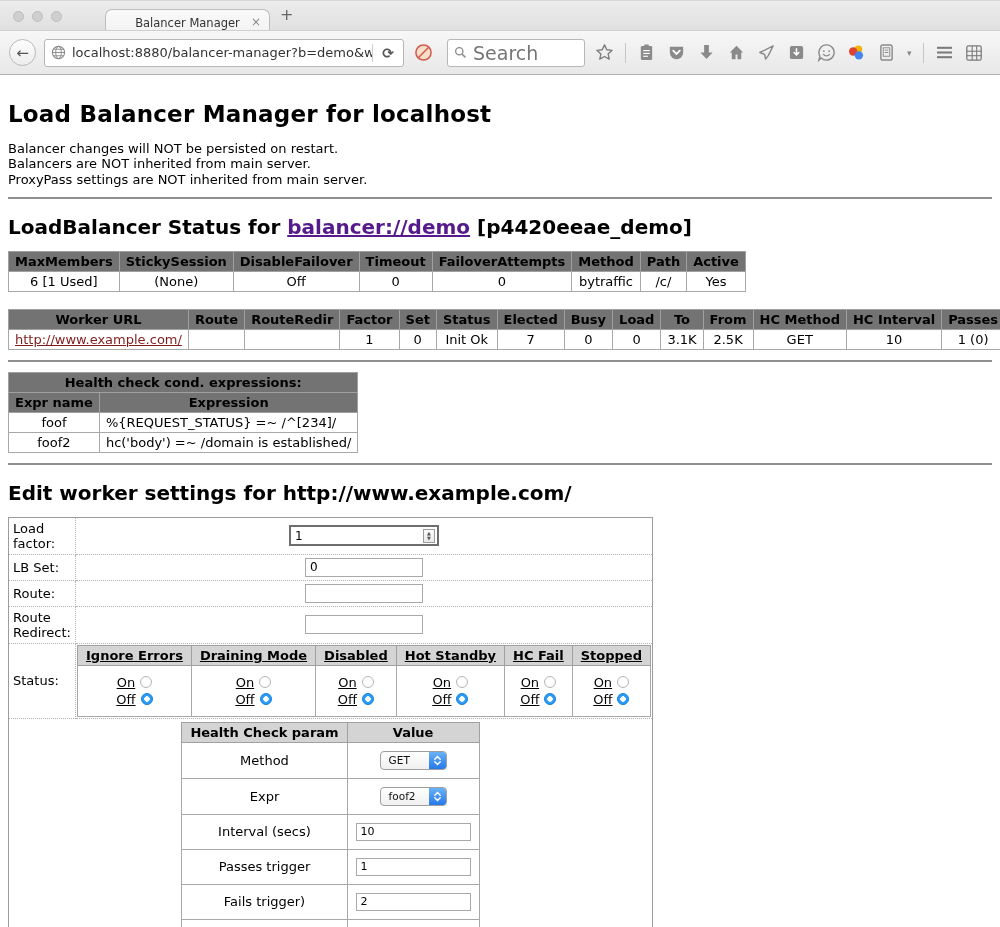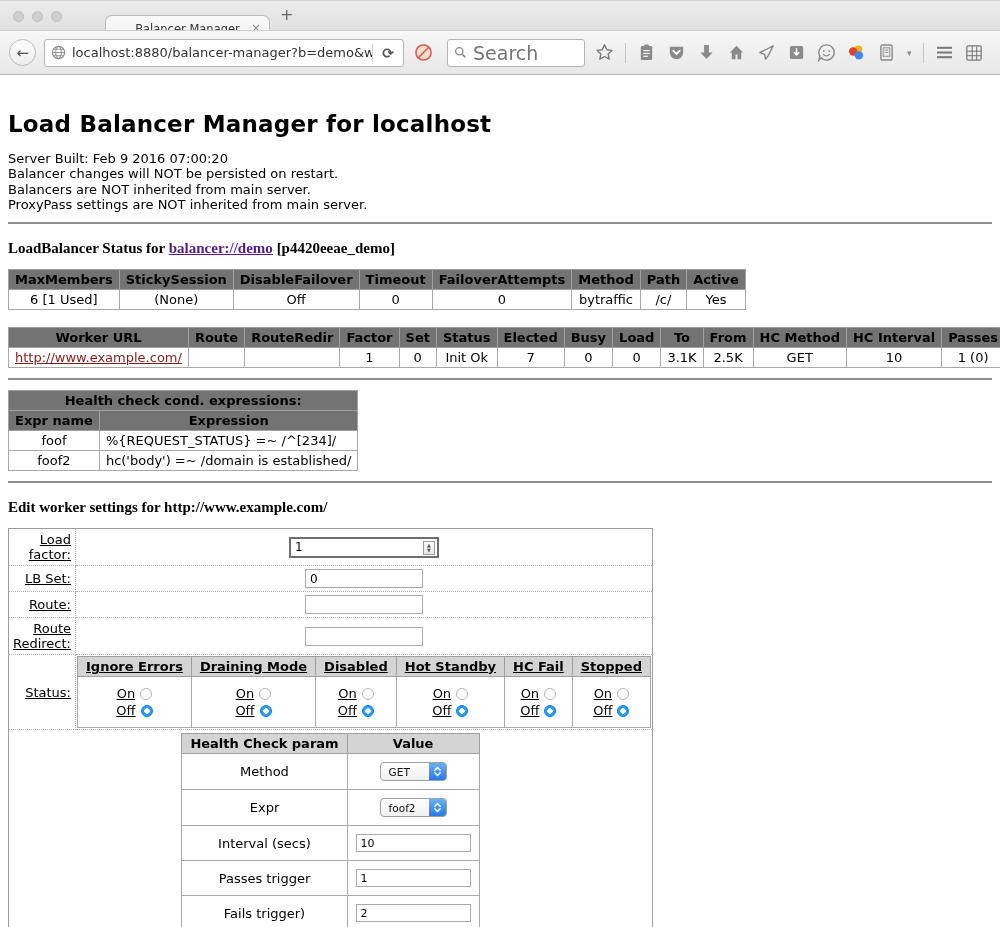--- a/index.html
+++ b/index.html
@@ -4,21 +4,21 @@
 <style>
   * { box-sizing: border-box; margin: 0; padding: 0; }
   html,body { width:1000px; height:927px; background:#fff; font-family:"DejaVu Sans","Liberation Sans",sans-serif; }
 
   
   .chrome { position:relative; width:1000px; height:75px; user-select:none; }
   .tabbar { position:absolute; top:0; left:0; right:0; height:30px;
             background:linear-gradient(#ececec,#e0e0e0); border-top:1px solid #d6d6d6; }
   .traffic { position:absolute; top:10px; left:13px; display:flex; gap:8px; }
   .tl-dot { width:11px; height:11px; border-radius:50%; background:#cfcfcf; border:1px solid #bdbdbd; }
-  .tab { position:absolute; top:14px; left:105px; width:165px; height:27px;
+  .tab { position:absolute; top:8px; left:105px; width:165px; height:27px;
          background:linear-gradient(#f9f9f9,#f2f2f2); border:1px solid #bdbdbd; border-bottom:none;
          border-radius:7px 7px 0 0; display:flex; align-items:center; justify-content:center; }
   .tab-title { font-size:11.5px; color:#333; }
   .tab-close { position:absolute; right:8px; top:5px; font-size:12px; color:#888; cursor:default; }
   .newtab { position:absolute; top:4px; left:280px; font-size:16px; color:#666; }
   .navbar { position:absolute; top:30px; left:0; right:0; height:45px;
             background:linear-gradient(#f7f7f7,#e8e8e8); border-top:1px solid #cfcfcf; border-bottom:1px solid #b4b4b4;
             display:flex; align-items:center; }
   .back-btn { width:27px; height:27px; border-radius:50%; border:1px solid #b9b9b9;
               background:linear-gradient(#fdfdfd,#ededed); margin-left:9px;
@@ -33,37 +33,37 @@
   .searchbox { display:flex; align-items:center; height:28px; width:138px; margin-left:14px;
                background:#fff; border:1px solid #b6b6b6; border-radius:3px; }
   .search-input { border:none; outline:none; flex:1; font-size:19px; color:#777; background:transparent; font-family:"DejaVu Sans",sans-serif; }
   .icon-row { display:flex; align-items:center; margin-left:10px; gap:11px; }
   .ticon { width:19px; height:19px; display:flex; align-items:center; justify-content:center; }
   .vsep { width:1px; height:20px; background:#c6c6c6; }
   .caret { font-size:9px; color:#888; }
 
   
   .content { padding:4px 8px 0 8px; color:#000; }
-  h1.pgtitle { font-size:23px; font-weight:bold; margin:32px 0 14px 0; letter-spacing:0.2px; }
+  h1.pgtitle { font-size:23px; font-weight:bold; margin:22px 0 14px 0; letter-spacing:0.2px; }
   .sinfo { font-size:13px; line-height:15.3px; }
   hr.rule { border:none; height:2px; background:#8f8f8f; margin:10px 0; }
-  h3.sect { font-size:15px; font-weight:bold; margin:16px 0 12px 0;font-family:Liberation Serif, serif; }
+  h3.sect { font-size:20px; font-weight:bold; margin:16px 0 12px 0; }
   a.plink { color:#551a8b; text-decoration:underline; font-weight:bold; }
   a.tlink { color:#7f1d1d; text-decoration:underline; }
 
   table.t { border-collapse:collapse; font-size:13px; margin:2px 0; }
   table.t th { background:#737373; border:1px solid #a0a0a0; font-weight:bold; padding:2px 6px; text-align:center; white-space:nowrap; }
   table.t td { border:1px solid #a8a8a8; padding:2px 6px; text-align:center; white-space:nowrap; }
   table.t td.lft { text-align:left; }
   .tbl-gap { height:13px; }
 
   
   table.form-t { border-collapse:collapse; border:1px solid #9c9c9c; width:565px; font-size:13px; margin-top:10px; }
   table.form-t > tbody > tr > td { border:1px dotted #b2b2b2; padding:3px 4px; }
-  td.flabel { width:100px; text-align:right;text-decoration:underline; }
+  td.flabel { width:100px; text-align:left; }
   td.fvalue { text-align:center; }
   .f-input { width:118px; height:19px; border:1px solid #a9a9a9; font-size:12px; padding:1px 4px; font-family:"DejaVu Sans",sans-serif; }
   .numwrap { position:relative; display:inline-block; }
   .num-input { width:150px; height:21px; border:2px solid #6e6e6e; font-size:12px; padding:1px 18px 1px 4px; font-family:"DejaVu Sans",sans-serif; }
   .stepper { position:absolute; right:4px; top:4px; width:12px; height:14px; border:1px solid #9c9c9c;
              background:linear-gradient(#fcfcfc,#e8e8e8); display:flex; flex-direction:column; align-items:center; justify-content:center; }
   .stepper span { font-size:5px; line-height:5px; color:#555; }
 
   table.nested { border-collapse:collapse; font-size:13px; }
   table.nested th { background:#d4d4d4; border:1px solid #a0a0a0; font-weight:bold; padding:2px 8px; text-align:center; white-space:nowrap; }
@@ -217,21 +217,20 @@
       </span>
     </div>
   </div>
 </div>
 
 <div class="content">
 
   <h1 class="pgtitle">Load Balancer Manager for localhost</h1>
 
   <div class="sinfo">
-    <div>Server Built: Feb 9 2016 07:00:20</div>
     <div>Balancer changes will NOT be persisted on restart.</div>
     <div>Balancers are NOT inherited from main server.</div>
     <div>ProxyPass settings are NOT inherited from main server.</div>
   </div>
 
   <hr class="rule">
 
   <h3 class="sect"><span>LoadBalancer Status for </span><a class="plink" href="#">balancer://demo</a><span> [p4420eeae_demo]</span></h3>
 
   <table class="t">

